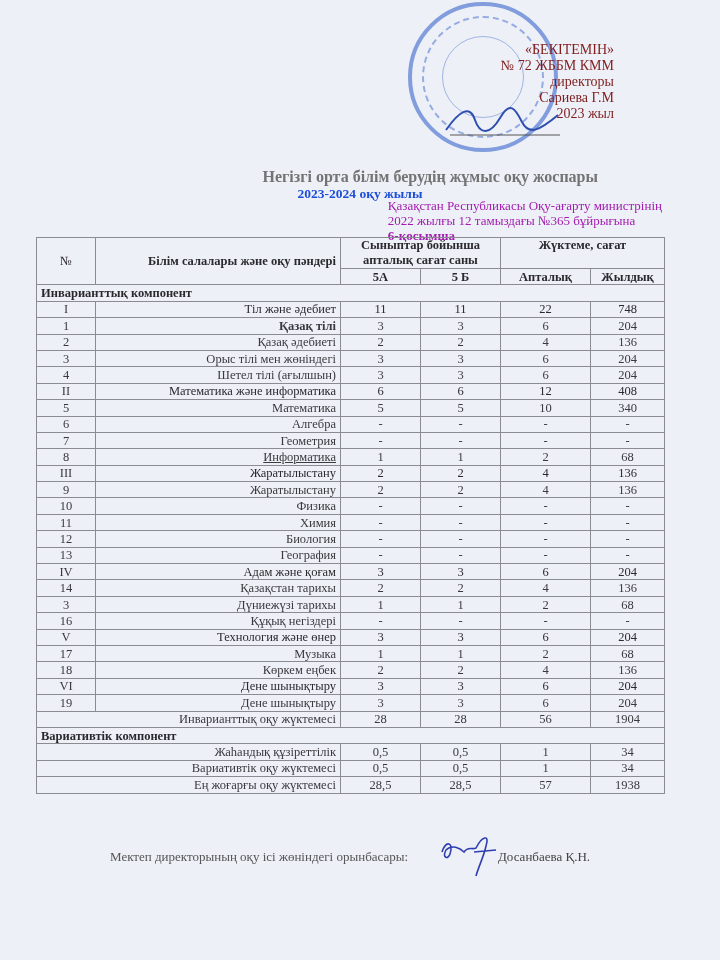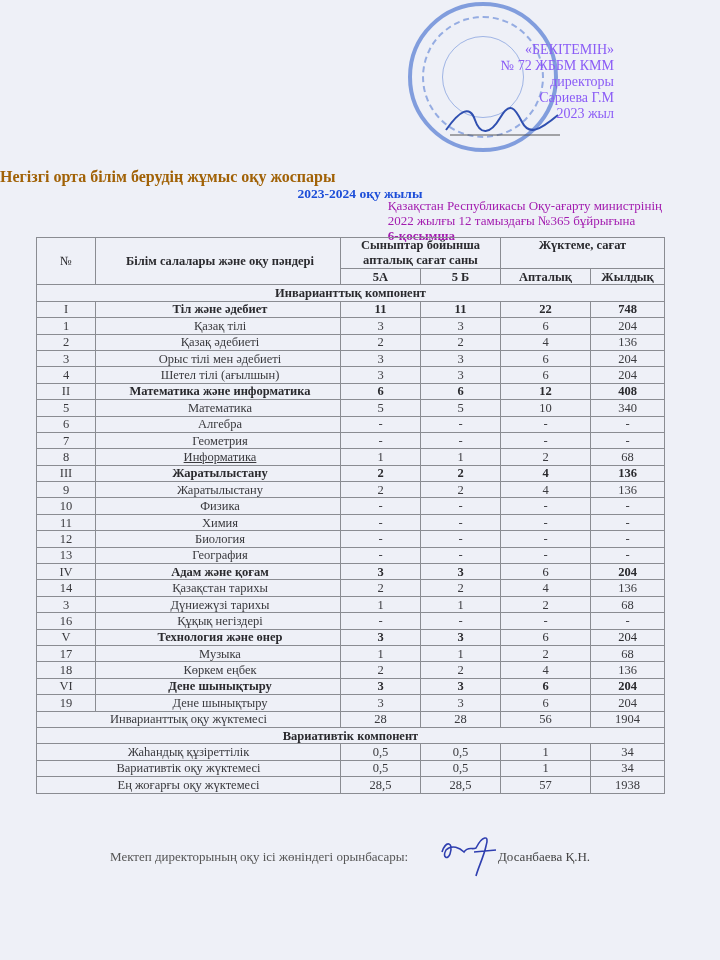--- a/index.html
+++ b/index.html
@@ -6,40 +6,40 @@
   body {
     width: 720px; height: 960px;
     background: #eef0f7;
     font-family: "Liberation Serif", "DejaVu Serif", serif;
     color: #2a2a2e;
     position: relative;
     overflow: hidden;
   }
   .approval {
     position: absolute; right: 106px; top: 42px;
-    text-align: right; font-size: 14px; line-height: 16px; color: #8b5cf6;
+    text-align: right; font-size: 14px; line-height: 16px; color: #7f1d1d;
   }
   .stamp {
     position: absolute; left: 408px; top: 2px;
     width: 150px; height: 150px;
     border-radius: 50%;
     border: 4px solid rgba(40,90,200,0.55);
     box-sizing: border-box;
   }
   .stamp::before {
     content: ""; position: absolute; left: 10px; top: 10px; right: 10px; bottom: 10px;
     border-radius: 50%; border: 2px dashed rgba(40,90,200,0.45);
   }
   .stamp::after {
     content: ""; position: absolute; left: 30px; top: 30px; right: 30px; bottom: 30px;
     border-radius: 50%; border: 1px solid rgba(40,90,200,0.40);
   }
   .title {
     position: absolute; left: 0; width: 598px; top: 168px;
-    text-align: left; font-size: 16px; font-weight: bold; color: #a16207;
+    text-align: right; font-size: 16px; font-weight: bold; color: #737373;
   }
   .subtitle {
     position: absolute; left: 0; width: 720px; top: 186px;
     text-align: center; font-size: 13.5px; font-weight: bold; color: #1d4ed8;
   }
   .ref {
     position: absolute; right: 58px; top: 198px;
     text-align: left; font-size: 13px; line-height: 15px; color: #a21caf;
   }
   .ref .bold { font-weight: bold; }
@@ -55,25 +55,25 @@
     padding: 0 4px;
     height: 15.4px;
     line-height: 14px;
     color: #3a3a3e;
     font-weight: normal;
     white-space: nowrap;
     overflow: hidden;
   }
   table.plan th { font-weight: bold; color: #2a2a2e; }
   .c { text-align: center; }
-  .l { text-align: center; }
+  .l { text-align: right; }
   td.num { text-align: center; color: #6a6c72; }
-  tr.section td { font-weight: bold; color: #2a2a2e; }
+  tr.section td { font-weight: normal; color: #2a2a2e; }
   tr.section td.num { color: #3a3a3e; font-weight: normal; }
-  tr.component td { text-align: center; font-weight: bold; color: #2a2a2e; }
+  tr.component td { text-align: left; font-weight: bold; color: #2a2a2e; }
   .b { font-weight: bold; color: #2a2a2e; }
   .sig-line {
     position: absolute; left: 98px; top: 849px;
     font-size: 13px; color: #555; margin-left: 12px;
   }
   .sig-name {
     position: absolute; left: 498px; top: 849px;
     font-size: 13px; color: #444;
   }
   .sig-scribble {
@@ -136,37 +136,37 @@
   <tr class="section">
         <td class="num">I</td>
         <td class="l" style="padding-left: 8px;">Тіл  және әдебиет</td>
         <td class="c">11</td>
         <td class="c">11</td>
         <td class="c">22</td>
         <td class="c">748</td>
       </tr>
       <tr class="item">
         <td class="num">1</td>
-        <td class="l" style="padding-left: 8px;">Қазақ тілі</td>
+        <td class="l" style="padding-left: 8px; font-weight: bold;">Қазақ тілі</td>
         <td class="c">3</td>
         <td class="c">3</td>
         <td class="c">6</td>
         <td class="c">204</td>
       </tr>
       <tr class="item">
         <td class="num">2</td>
         <td class="l" style="padding-left: 8px;">Қазақ әдебиеті</td>
         <td class="c">2</td>
         <td class="c">2</td>
         <td class="c">4</td>
         <td class="c">136</td>
       </tr>
       <tr class="item">
         <td class="num">3</td>
-        <td class="l" style="padding-left: 8px;">Орыс тілі мен әдебиеті</td>
+        <td class="l" style="padding-left: 8px;">Орыс тілі мен жөніндегі</td>
         <td class="c">3</td>
         <td class="c">3</td>
         <td class="c">6</td>
         <td class="c">204</td>
       </tr>
       <tr class="item">
         <td class="num">4</td>
         <td class="l" style="padding-left: 8px;">Шетел тілі (ағылшын)</td>
         <td class="c">3</td>
         <td class="c">3</td>

